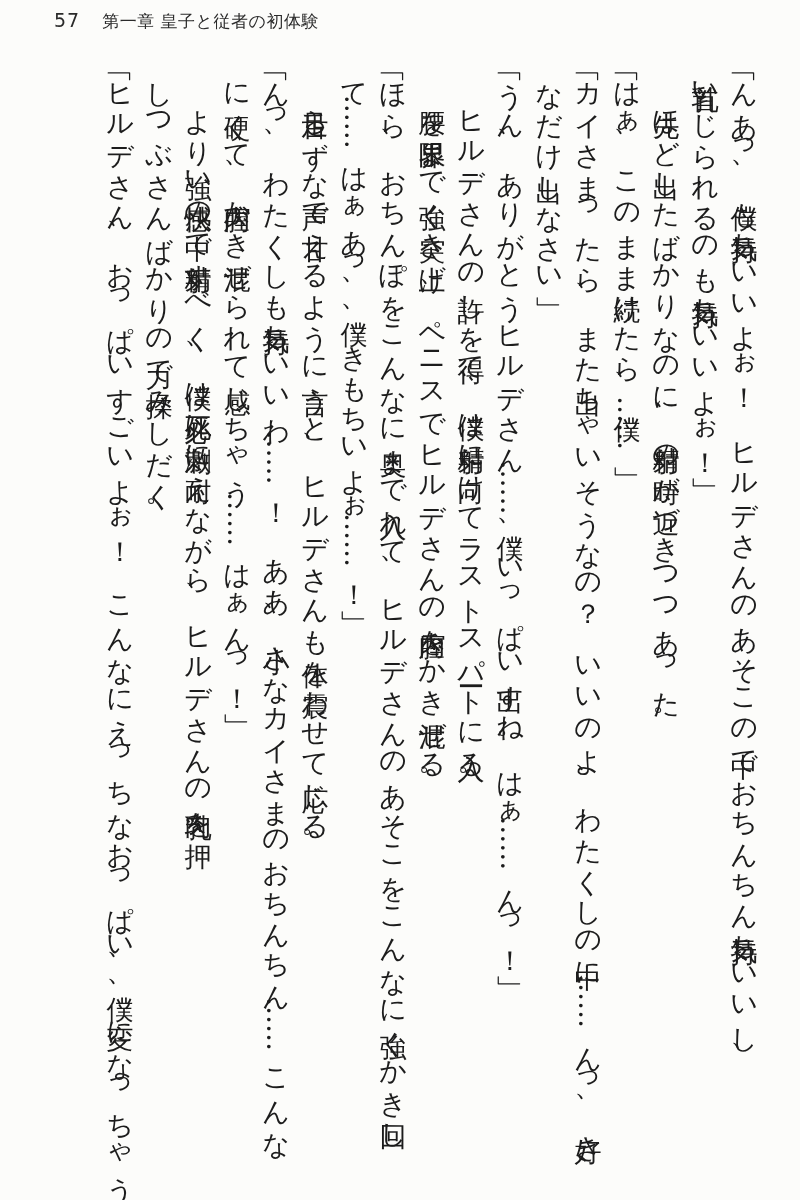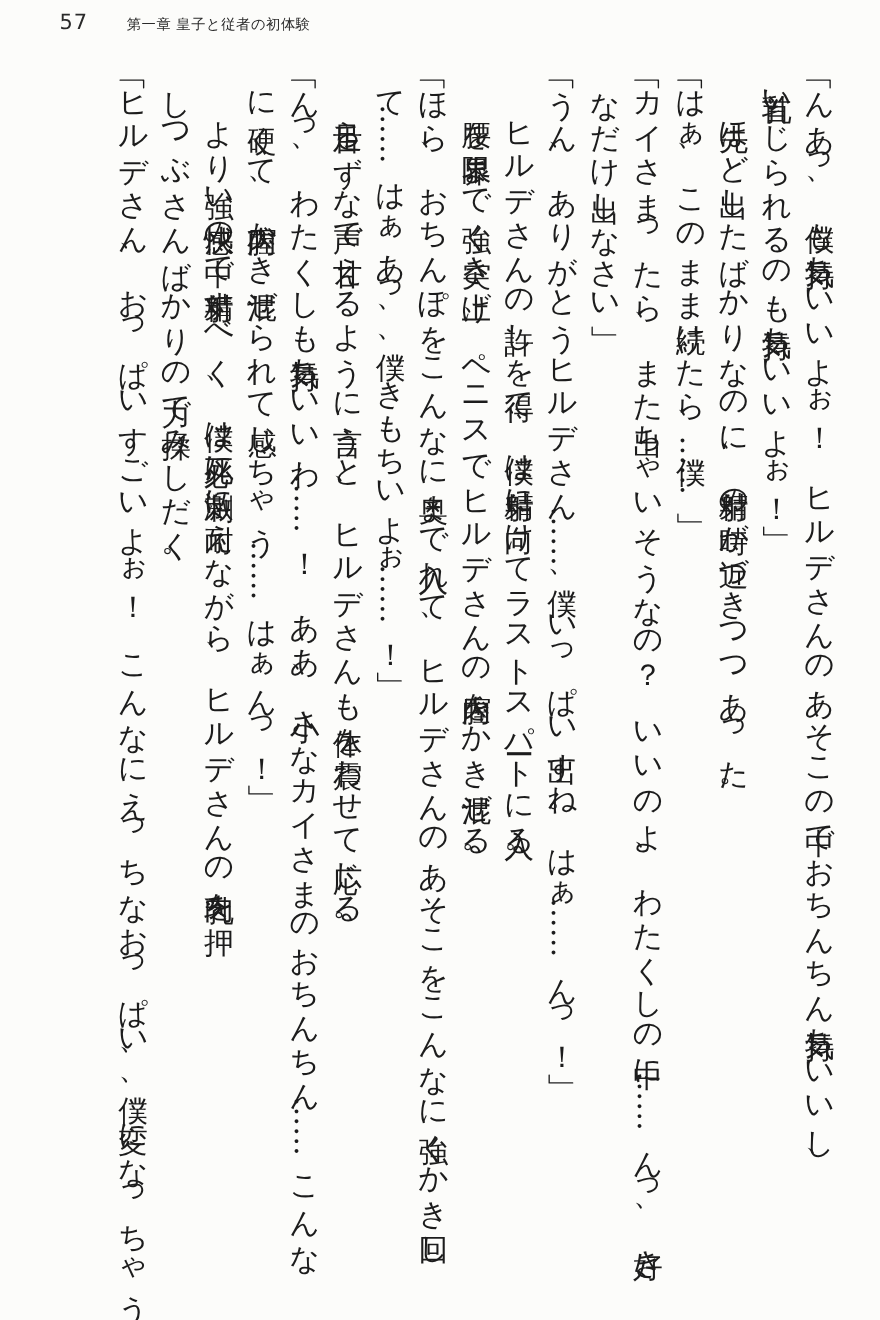--- a/index.html
+++ b/index.html
@@ -18,30 +18,30 @@
     height: 1200px;
     background: #fcfcfa;
     overflow: hidden;
   }
   .running-header {
     position: absolute;
     top: 9px;
     left: 54px;
     display: flex;
     align-items: baseline;
-    gap: 35px;
+    gap: 22px;
     font-family: "DejaVu Sans", "Liberation Sans", sans-serif;
     color: #2a2a2a;
   }
   .page-number {
     font-size: 19px;
     letter-spacing: 1px;
   }
   .chapter-title {
-    font-size: 13px;
+    font-size: 17px;
     letter-spacing: 0.5px;
   }
   .text-block {
     position: absolute;
     top: 64px;
     right: 36px;
     height: 1134px;
     writing-mode: vertical-rl;
     text-orientation: mixed;
     font-size: 27px;

